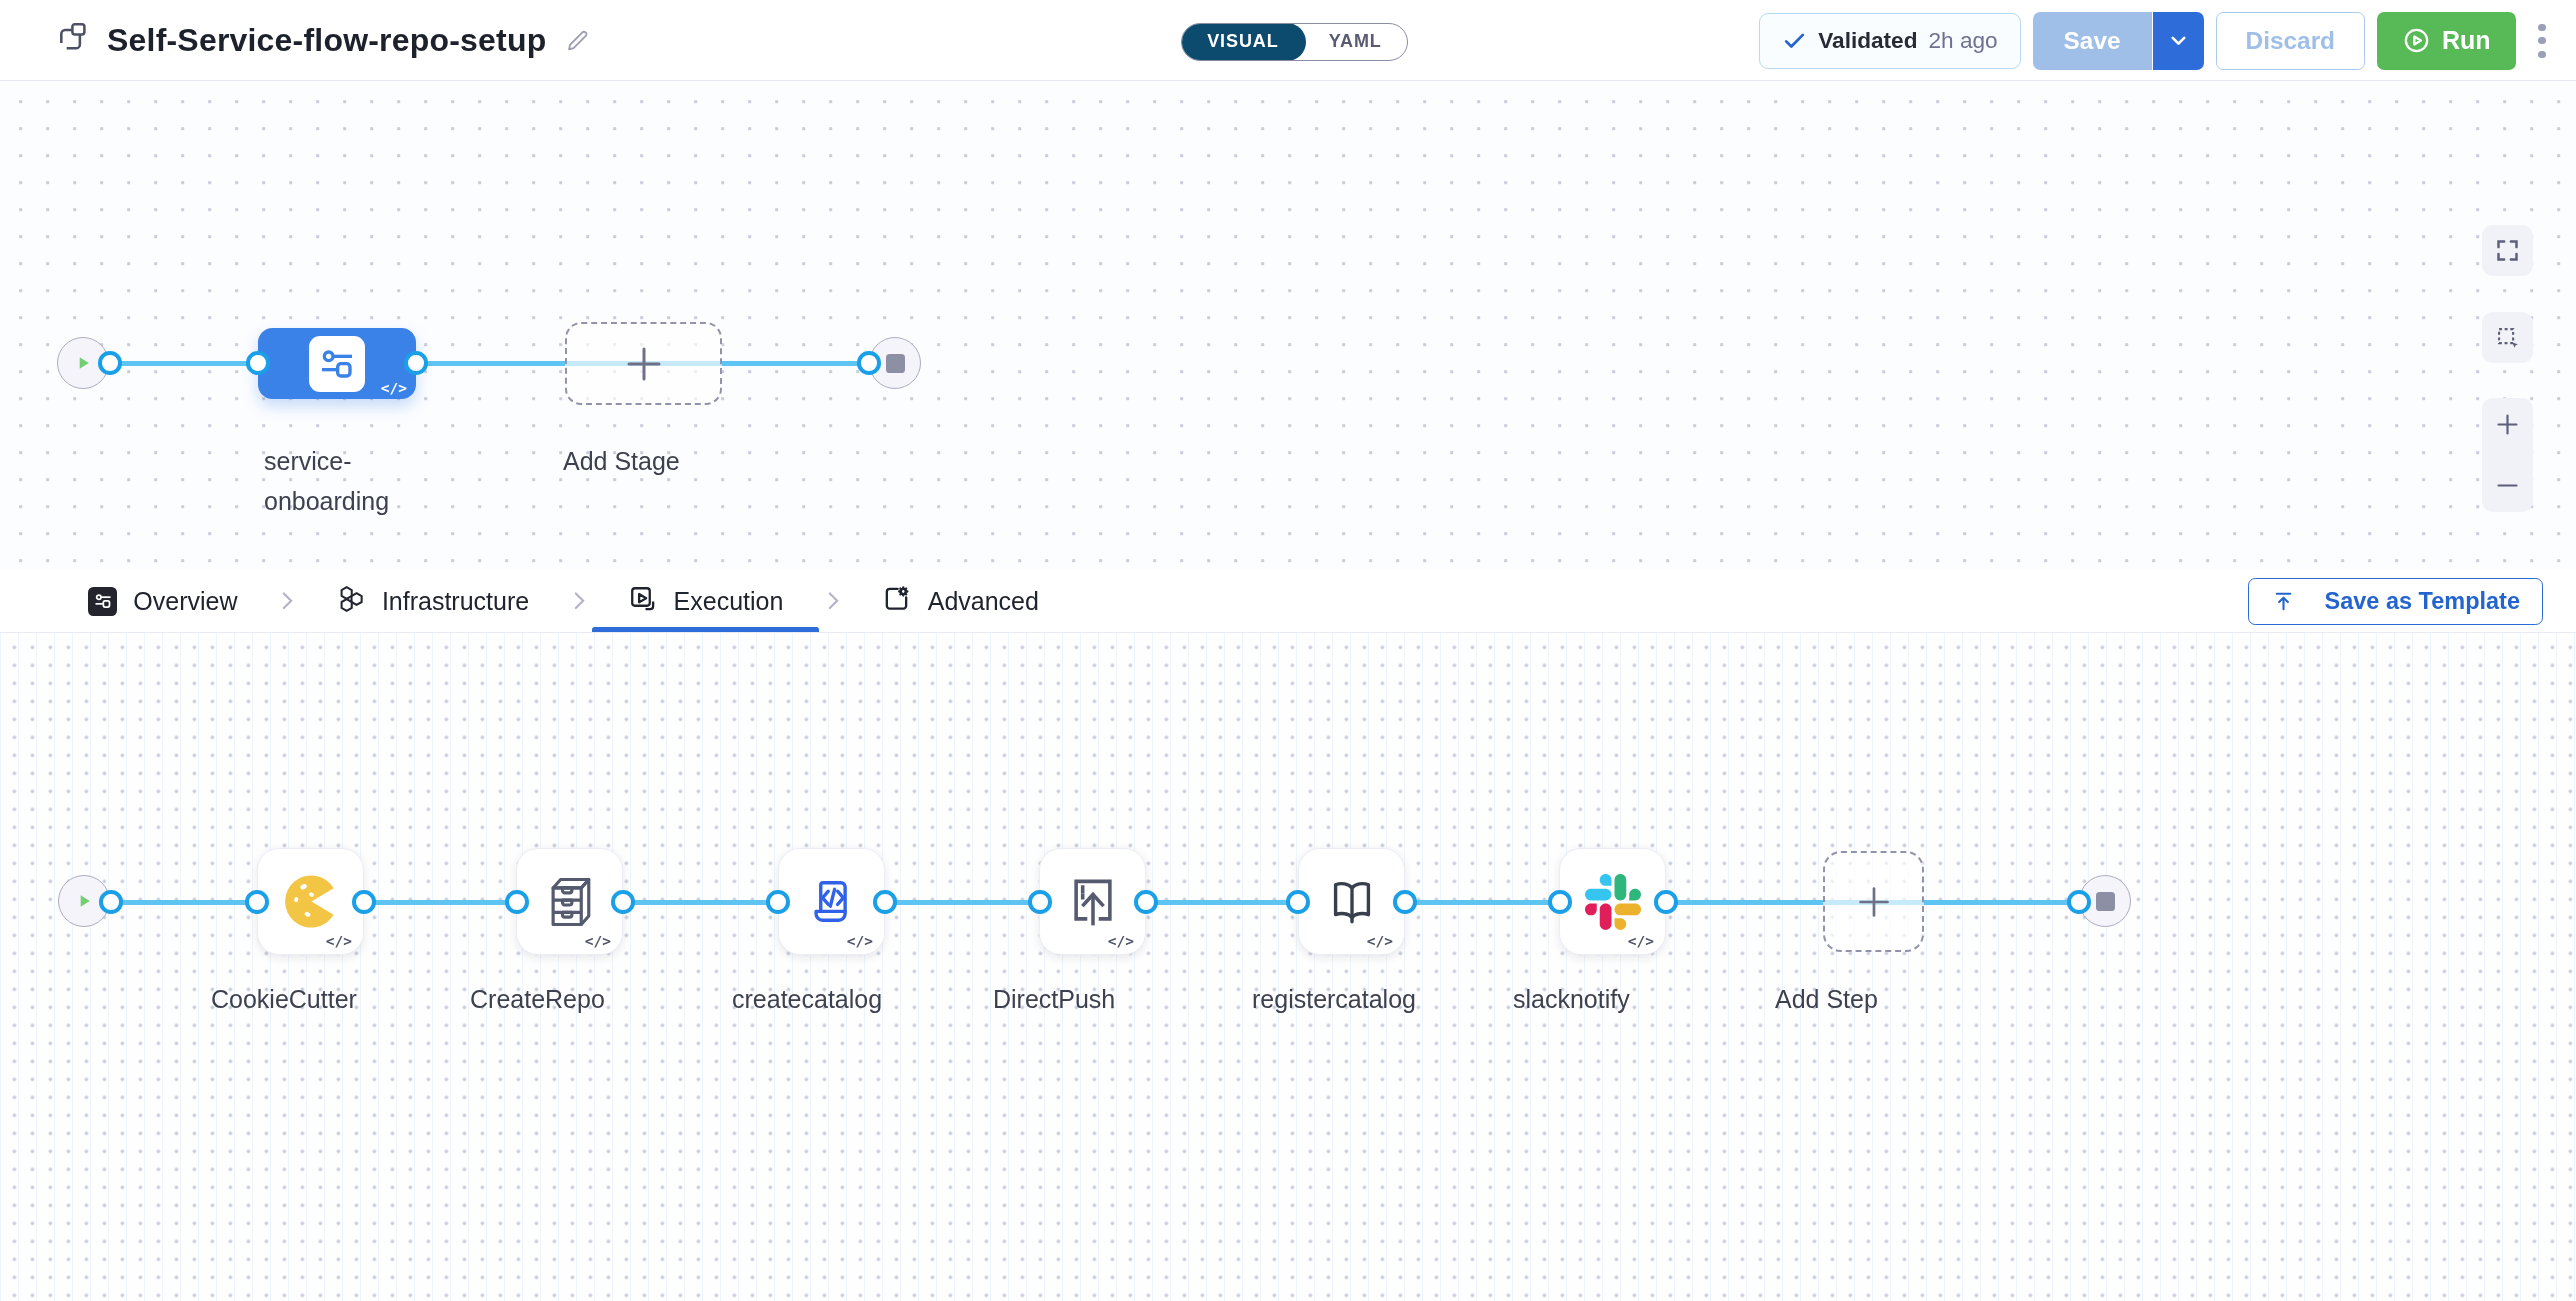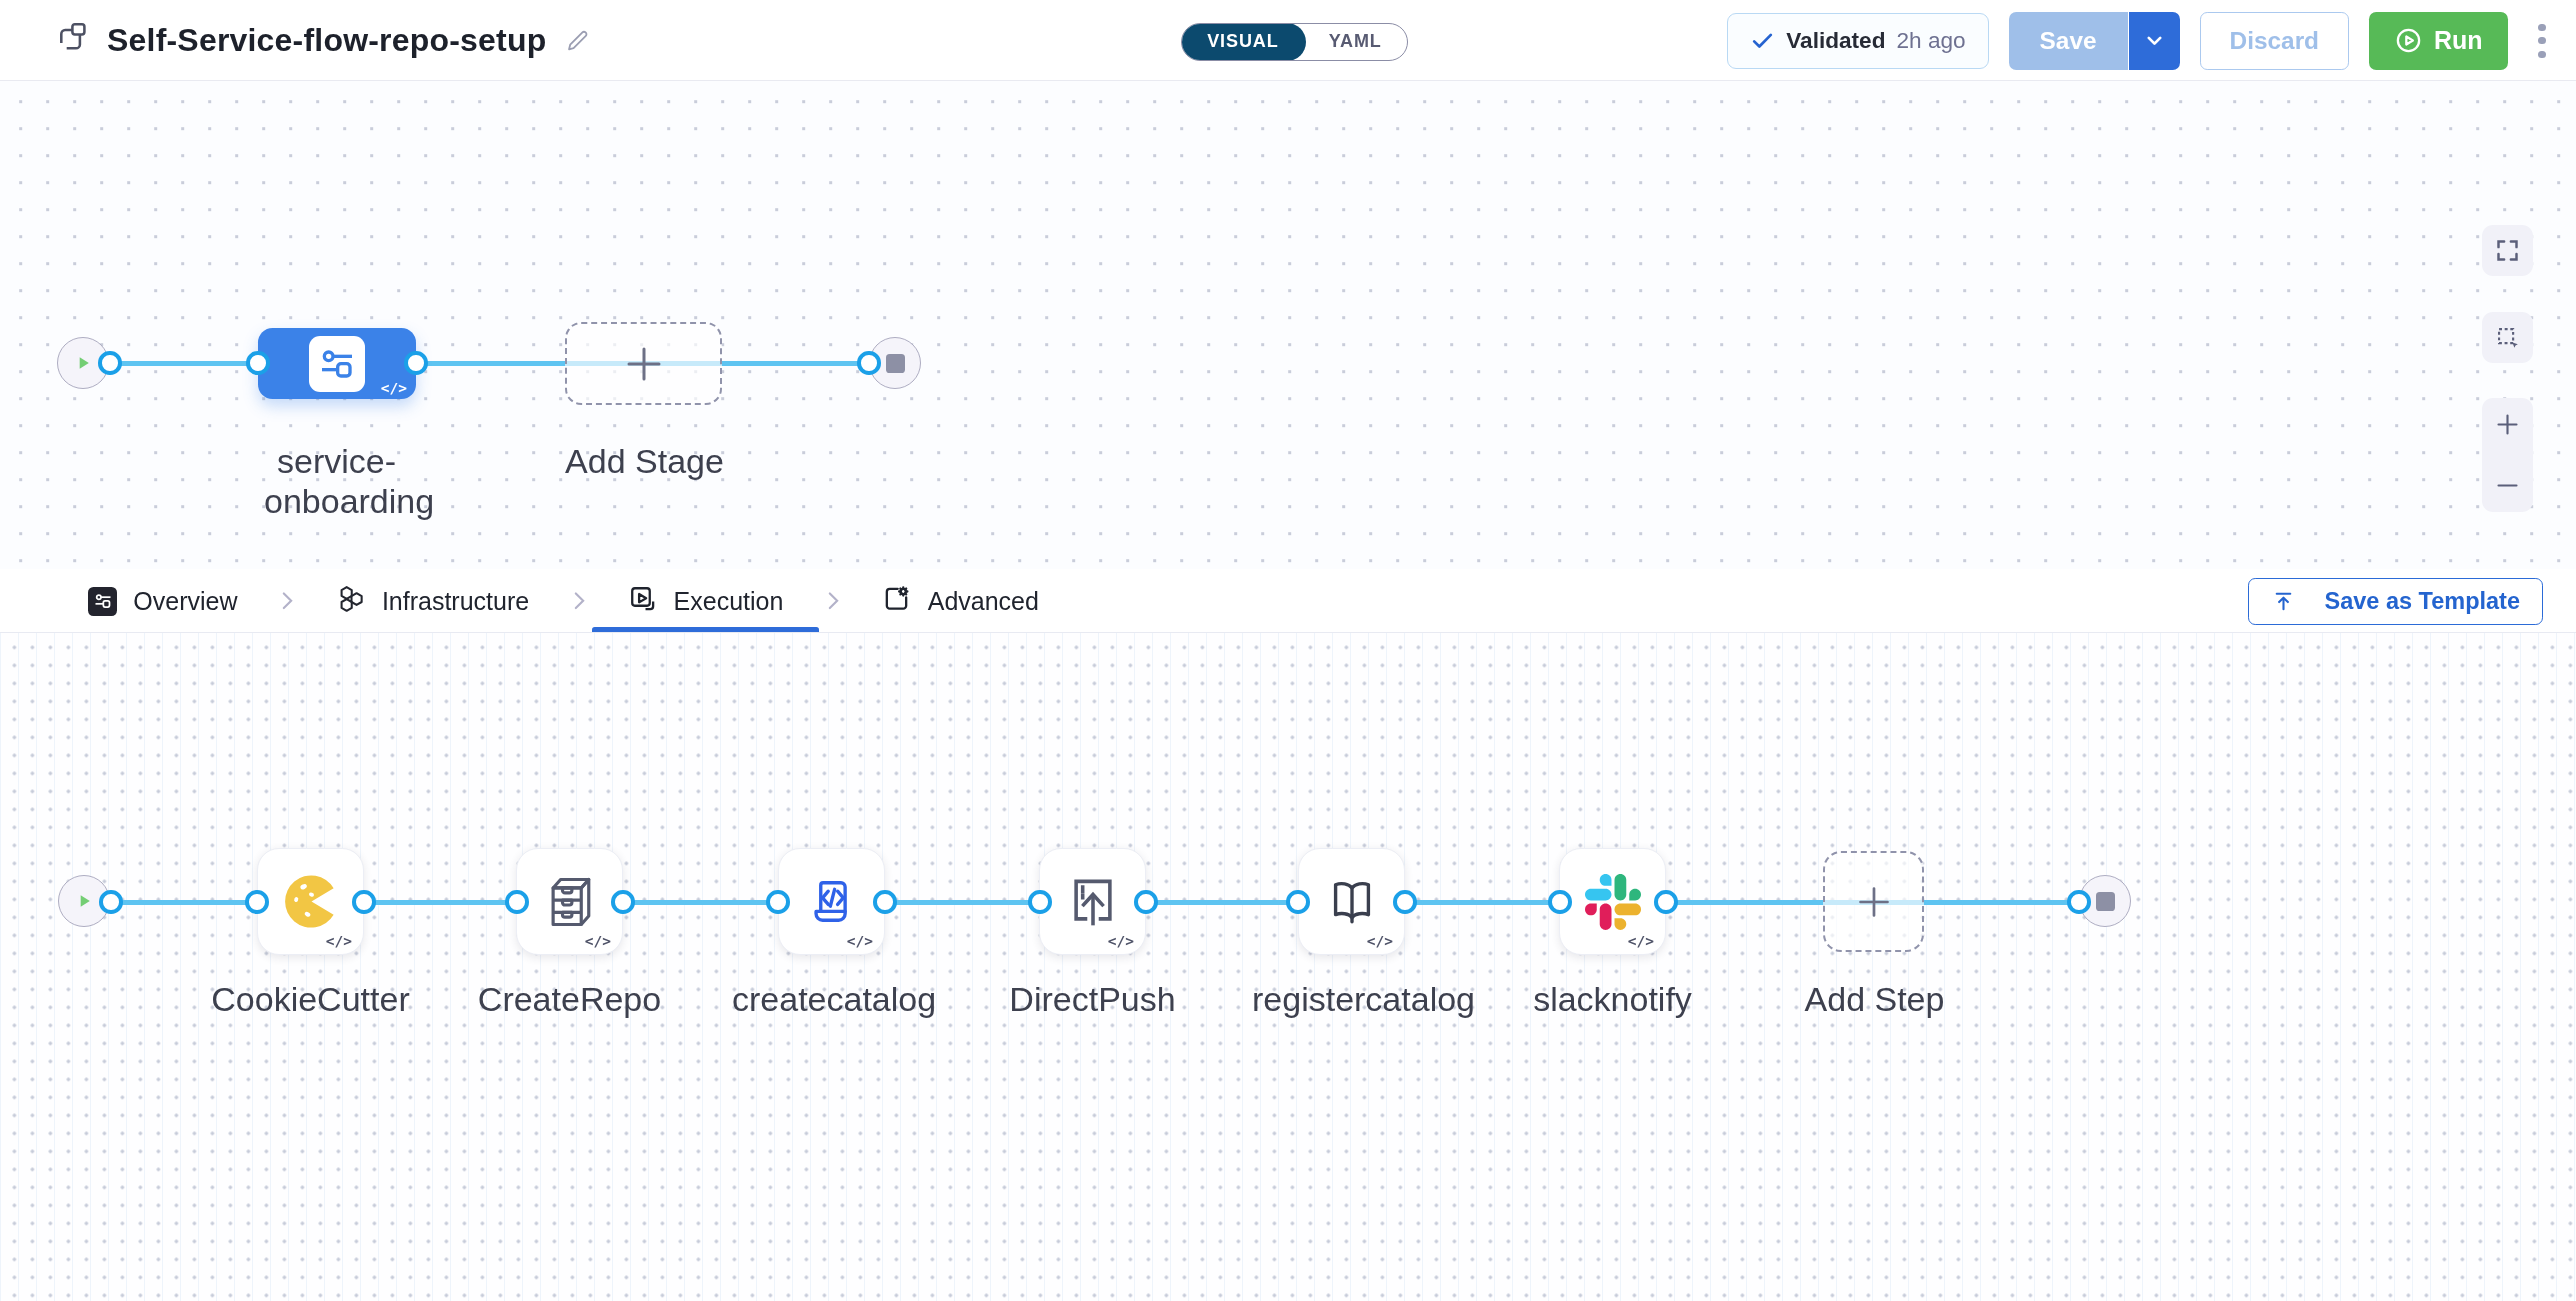--- a/index.html
+++ b/index.html
@@ -13,21 +13,21 @@
   .header-left { display:flex; align-items:center; gap:18px; padding-left:51px; }
   .page-title { font-size:32px; font-weight:700; color:#1d212b; letter-spacing:0.2px; }
   .icon-btn { background:none; border:none; cursor:pointer; display:flex; align-items:center; }
 
   .mode-toggle { position:absolute; left:1181px; top:22.6px; height:38px; display:flex; align-items:center;
                  border:1.8px solid #8b8da6; border-radius:904px; background:#fff; overflow:hidden; }
   .mode-seg { border:none; background:transparent; font-family:inherit; font-size:18px; font-weight:700;
               letter-spacing:0.9px; color:#585b72; padding:0 25px; height:100%; cursor:pointer; }
   .mode-seg.selected { background:#0c4a6e; color:#fff; border-radius:904px; margin:-1.8px; height:38px; padding:0 27px; }
 
-  .header-right { position:absolute; right:25px; top:11.8px; height:58px; display:flex; align-items:center; gap:20px; }
+  .header-right { position:absolute; right:25px; top:11.8px; height:58px; display:flex; align-items:center; gap:12px; }
   .validated-badge { display:flex; align-items:center; gap:11px; height:56px; padding:0 22px;
                      border:1.8px solid #b9d9f4; border-radius:9px; background:#fafdff; }
   .validated-label { font-size:22.6px; font-weight:700; color:#272b36; }
   .validated-time { font-size:22.6px; color:#6e7191; }
 
   .save-split { display:flex; height:58px; border-radius:7.2px; overflow:hidden; }
   .save-main { border:none; background:#9fbfe9; color:#fff; font-family:inherit; font-size:24.4px; font-weight:600;
                padding:0 31px; cursor:pointer; border-right:1.8px solid #fff; }
   .save-caret { border:none; background:#2e6cd9; width:51px; display:flex; align-items:center; justify-content:center; cursor:pointer; }
 
@@ -56,21 +56,21 @@
 
   .stage-node { position:absolute; left:258px; top:247px; width:158px; height:71px; border-radius:14.5px;
                 background:#3b82e8; box-shadow:0 7.2px 14.5px rgba(59,130,232,.28); display:flex; align-items:center;
                 justify-content:center; z-index:5; cursor:pointer; }
   .stage-icon-box { width:56px; height:56px; background:#fff; border-radius:11px; display:flex;
                     align-items:center; justify-content:center; }
   .code-badge { position:absolute; right:9px; bottom:2.7px; font-family:"DejaVu Sans Mono", monospace;
                 font-size:14.5px; font-weight:700; color:#fff; }
   .add-box { position:absolute; border:2.7px dashed #9093ab; background:rgba(255,255,255,.65);
              display:flex; align-items:center; justify-content:center; z-index:5; cursor:pointer; }
-  .node-label { position:absolute; font-size:34px; color:#3d404e; text-align:center; line-height:40px; z-index:4; }
+  .node-label { position:absolute; font-size:25px; color:#3d404e; text-align:left; line-height:40px; z-index:4; }
 
   .step-card { position:absolute; width:107px; height:107px; background:#fff; border:0.9px solid #eceef5;
                border-radius:22px; box-shadow:0 2.7px 9px rgba(40,41,61,.10); display:flex; align-items:center;
                justify-content:center; z-index:5; cursor:pointer; }
   .step-card .code-badge { color:#4f5368; right:11px; bottom:5.4px; }
 
   
   .canvas-ctrl { position:absolute; background:#f1f1f8; border:none; border-radius:11px; cursor:pointer;
                  display:flex; align-items:center; justify-content:center; z-index:10; }
   .zoom-pill { position:absolute; background:#f1f1f8; border-radius:11px; display:flex; flex-direction:column;

